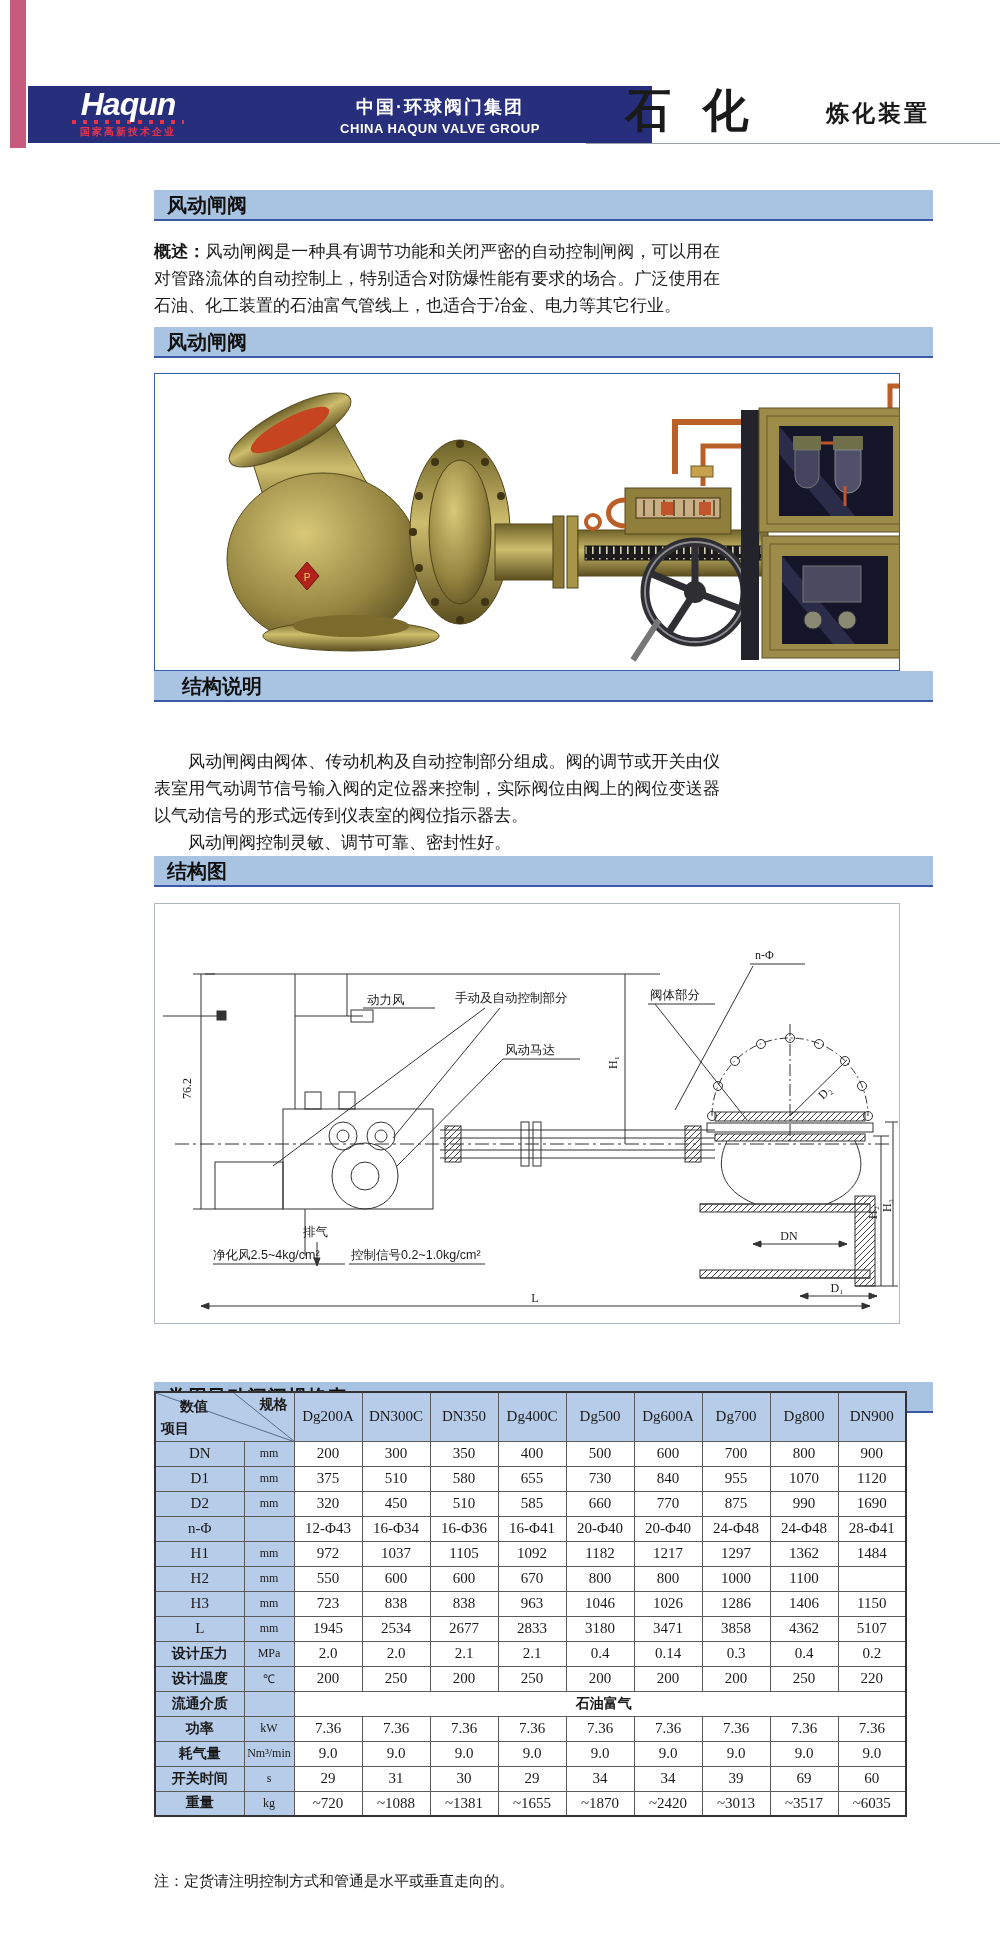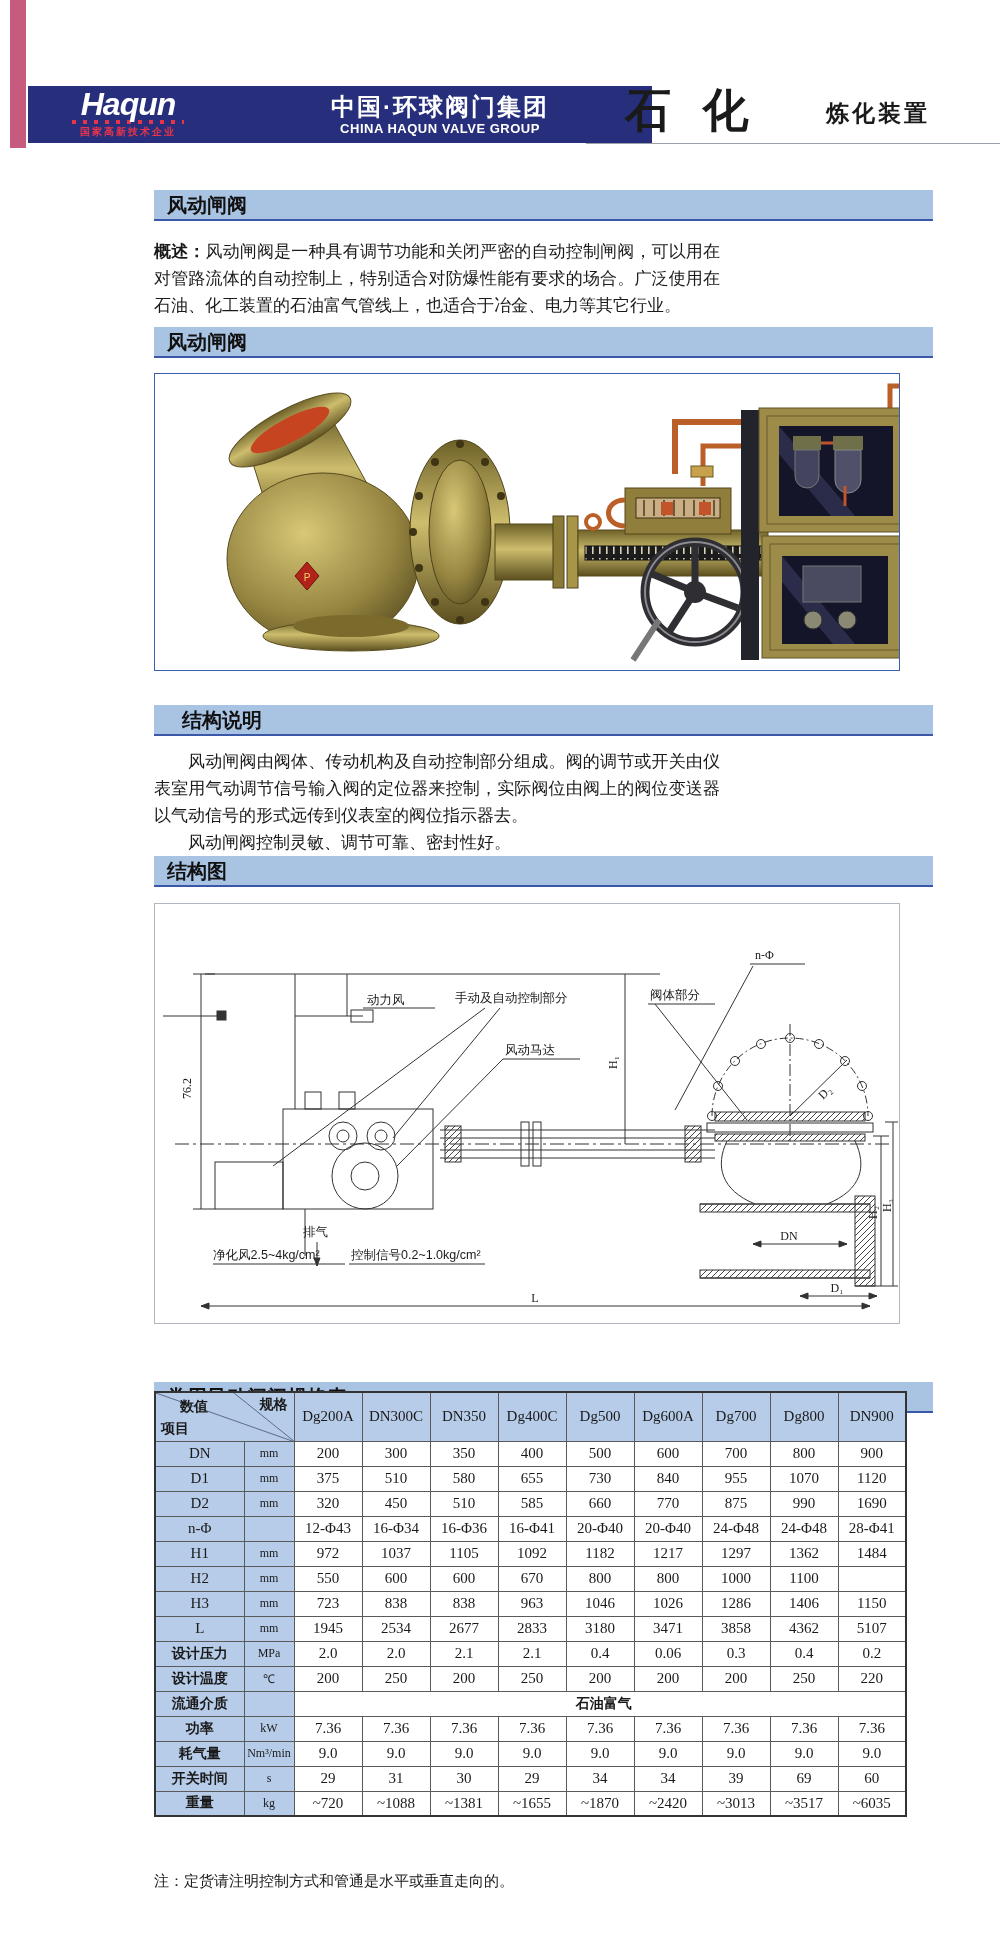--- a/index.html
+++ b/index.html
@@ -10,32 +10,32 @@
   .pink-strip{position:absolute;left:10px;top:0;width:16px;height:148px;background:#c75b7d;}
   .banner{position:absolute;left:28px;top:86px;width:624px;height:57px;background:#272f7c;
           display:flex;align-items:center;}
   .logo-block{width:200px;text-align:center;color:#fff;}
   .logo-word{font-family:"Liberation Sans",sans-serif;font-weight:bold;font-style:italic;
              font-size:32px;line-height:28px;letter-spacing:-1px;}
   .logo-dots{margin:2px auto 1px auto;width:112px;height:4px;
              background-image:repeating-linear-gradient(90deg,#e8334a 0 4px,transparent 4px 11px);}
   .logo-sub{color:#e8334a;font-size:10px;font-weight:bold;font-family:"Liberation Sans",sans-serif;letter-spacing:2px;}
   .brand-block{flex:1;text-align:center;color:#fff;font-family:"Liberation Sans",sans-serif;}
-  .brand-cn{font-size:24px;font-weight:bold;letter-spacing:2px;line-height:28px;}
+  .brand-cn{font-size:18px;font-weight:bold;letter-spacing:2px;line-height:28px;}
   .brand-en{font-size:13px;font-weight:bold;letter-spacing:0.5px;}
   .doc-title{position:absolute;left:625px;top:80px;font-size:46px;font-weight:bold;
              letter-spacing:10px;font-family:"Liberation Serif",serif;}
   .doc-subtitle{position:absolute;left:826px;top:98px;font-size:23px;font-weight:bold;letter-spacing:3px;}
   .head-rule{position:absolute;left:586px;top:143px;width:414px;height:1px;background:#9aa0a8;}
 
   
   .bar{position:absolute;left:154px;width:779px;height:31px;background:#a9c3e3;
        border-bottom:2px solid #3b58a8;font-family:"Liberation Sans",sans-serif;
        font-size:20px;font-weight:bold;color:#111;line-height:31px;padding-left:13px;box-sizing:border-box;}
-  .bar1{top:190px;} .bar2{top:327px;} .bar3{top:705px;padding-left:28px;} .bar4{top:856px;} .bar5{top:1382px;}
+  .bar1{top:190px;} .bar2{top:327px;} .bar3{top:671px;padding-left:28px;} .bar4{top:856px;} .bar5{top:1382px;}
 
   
   .para{position:absolute;left:154px;width:566px;font-size:17px;line-height:27px;text-align:justify;}
   .para b{font-weight:bold;}
   .overview{top:238px;}
   .structure{top:748px;}
   .indent{text-indent:2em;margin:0;}
 
   
   .photo-box{position:absolute;left:154px;top:373px;width:744px;height:296px;
@@ -487,21 +487,21 @@
             <td class="val">5107</td>
           </tr>
           <tr>
             <th class="rowl cjk">设计压力</th>
             <td class="unit">MPa</td>
             <td class="val">2.0</td>
             <td class="val">2.0</td>
             <td class="val">2.1</td>
             <td class="val">2.1</td>
             <td class="val">0.4</td>
-            <td class="val">0.06</td>
+            <td class="val">0.14</td>
             <td class="val">0.3</td>
             <td class="val">0.4</td>
             <td class="val">0.2</td>
           </tr>
           <tr>
             <th class="rowl cjk">设计温度</th>
             <td class="unit">℃</td>
             <td class="val">200</td>
             <td class="val">250</td>
             <td class="val">200</td>

